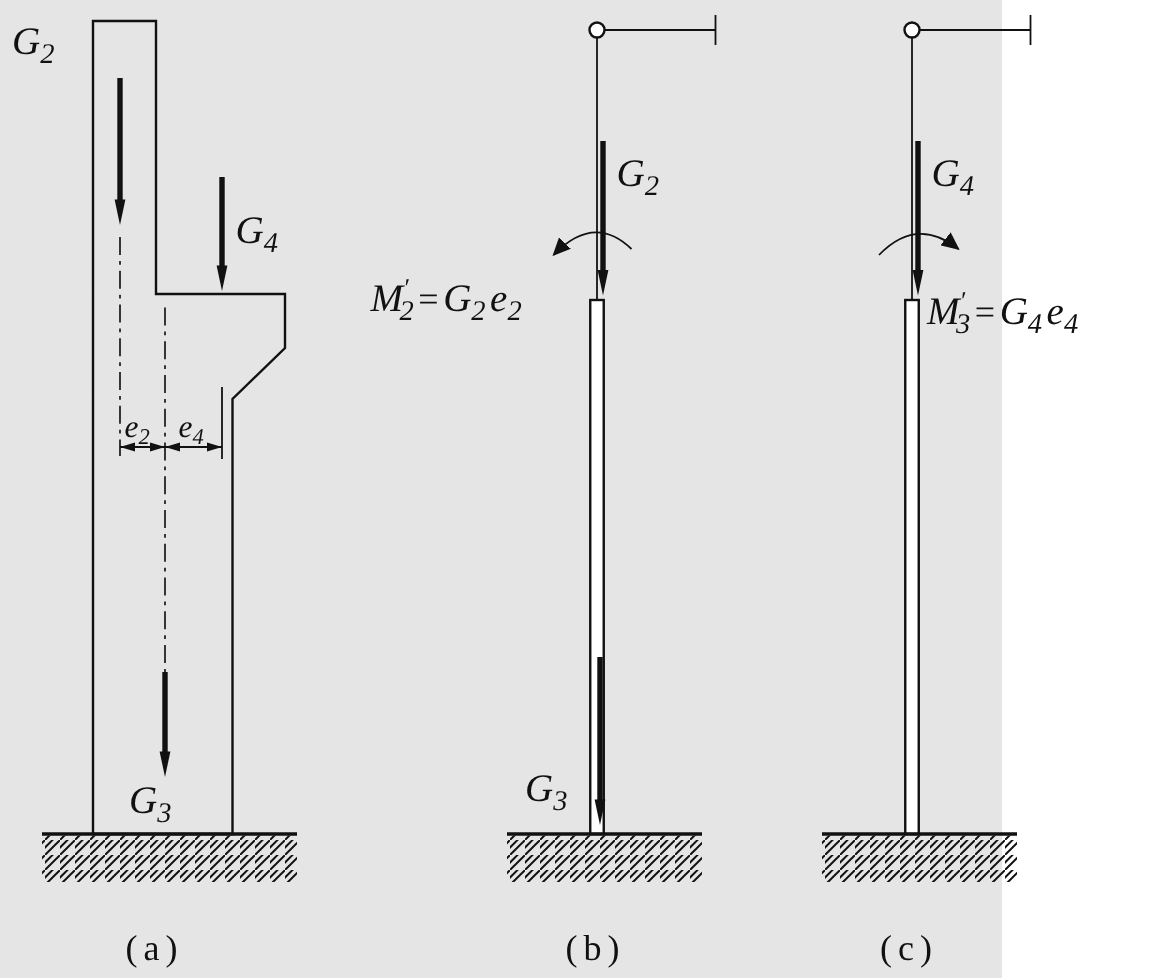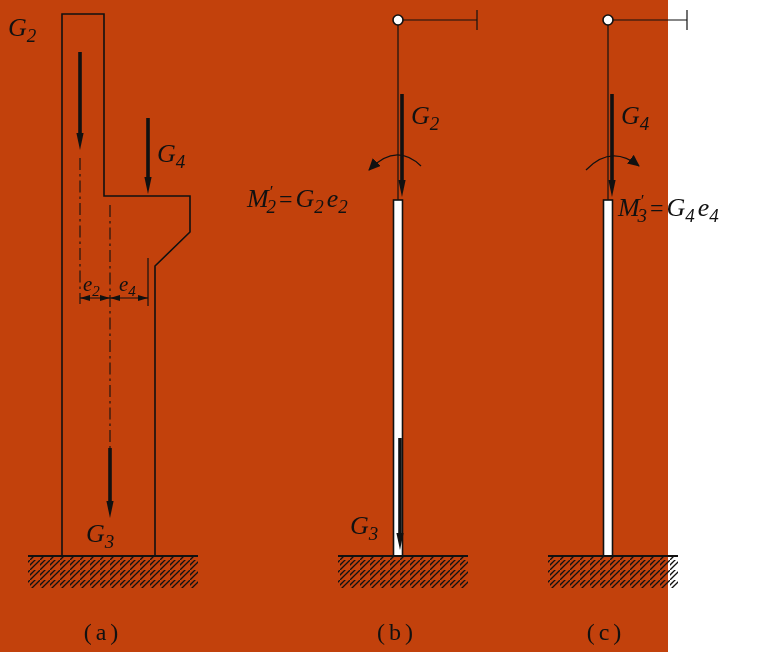--- a/index.html
+++ b/index.html
@@ -1,18 +1,18 @@
 <!DOCTYPE html>
 <html><head>
 <meta charset="utf-8">
 <style>
   html, body { margin: 0; padding: 0; background: #ffffff; }
   .stage {
     width: 668px; height: 652px;
-    background: #c2410c;
+    background: #e5e5e5;
     position: relative;
     font-family: "Liberation Serif", "DejaVu Serif", serif;
   }
   svg { display: block; }
   .ln   { stroke: #111111; stroke-width: 1.6; fill: none; stroke-linejoin: miter; }
   .thin { stroke: #111111; stroke-width: 1.2; fill: none; }
   .thick{ stroke: #111111; stroke-width: 3.6; fill: none; }
   .dashdot { stroke: #111111; stroke-width: 1.1; fill: none; stroke-dasharray: 12 4 2.5 4; }
   .fillink { fill: #111111; stroke: none; }
   .whitefill { fill: #ffffff; stroke: #111111; stroke-width: 1.6; }

